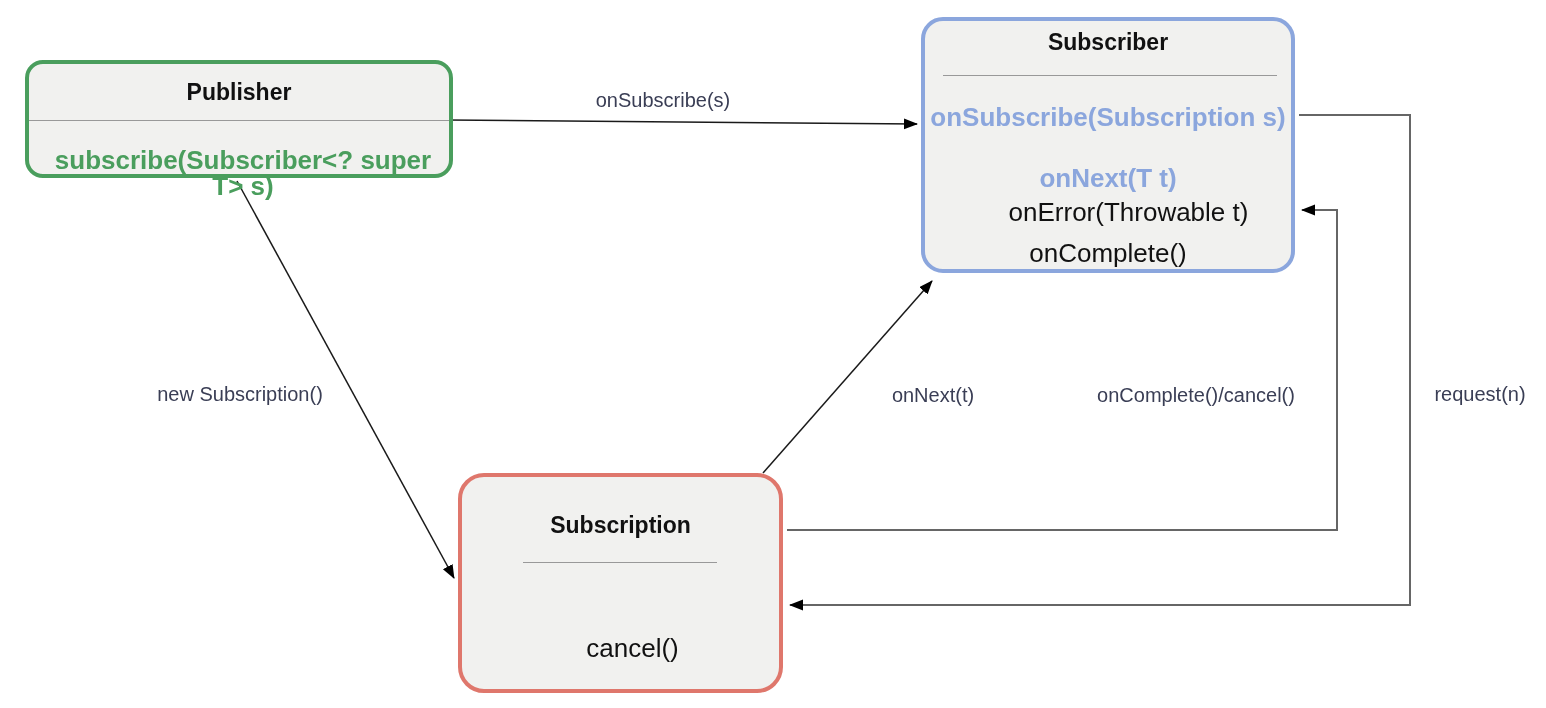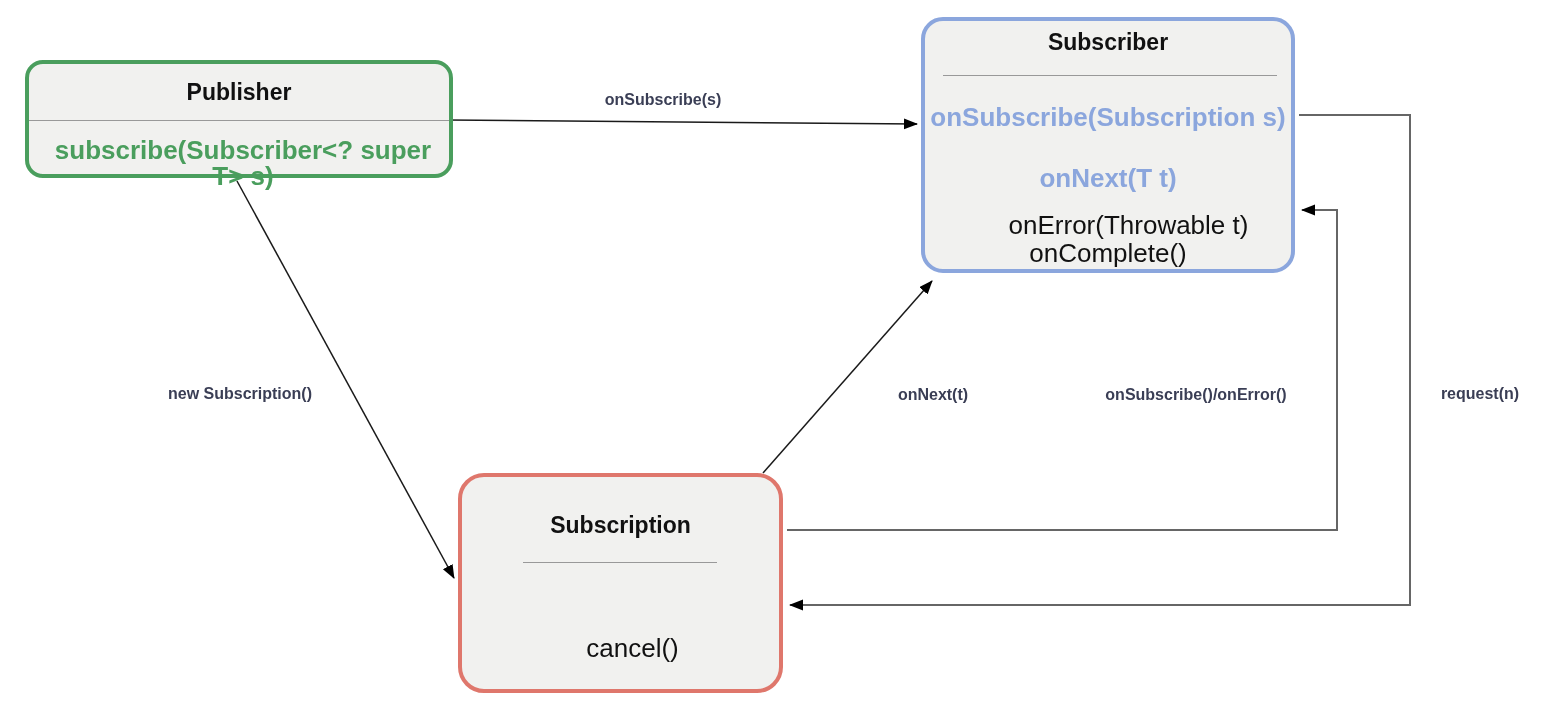--- a/index.html
+++ b/index.html
@@ -35,37 +35,37 @@
     position:absolute; left:0; right:0; text-align:center;
     font-size:26px; color:#111111; line-height:26px;
   }
   .method.em-green{color:var(--green); font-weight:bold;}
   .method.em-blue{color:var(--blue); font-weight:bold;}
   .method.em-red{color:var(--red); font-weight:bold;}
 
   
   .node-publisher .node-title{top:14px;}
   .node-publisher .divider{top:56px; left:0; right:0;}
-  .node-publisher .m0{top:73px;margin-left:8px;}
+  .node-publisher .m0{top:83px;margin-left:8px;}
 
   .node-subscriber .node-title{top:7px;}
   .node-subscriber .divider{top:54px; left:18px; width:334px;}
   .node-subscriber .m0{top:83px;}
   .node-subscriber .m1{top:144px;}
-  .node-subscriber .m2{top:191px;margin-left:41px;}
+  .node-subscriber .m2{top:178px;margin-left:41px;}
   .node-subscriber .m3{top:219px;}
 
   .node-subscription .node-title{top:34px;}
   .node-subscription .divider{top:85px; left:61px; width:194px;}
   .node-subscription .m0{top:114px;}
   .node-subscription .m1{top:158px;margin-left:24px;}
 
   .edge-label{
     position:absolute; transform:translate(-50%,-50%);
-    font-size:16px; color:var(--label-ink); white-space:nowrap;font-weight:bold;
+    font-size:20px; color:var(--label-ink); white-space:nowrap;
   }
   .lbl-onsubscribe{left:663px; top:100px;}
   .lbl-newsubscription{left:240px; top:394px;}
   .lbl-onnext{left:897px; top:395px;margin-left:36px;}
   .lbl-oncomplete{left:1196px; top:395px;}
   .lbl-request{left:1480px; top:394px;}
 </style>
 </head>
 <body>
 
@@ -101,16 +101,16 @@
 
   <div class="node node-subscription">
     <div class="node-title">Subscription</div>
     <div class="divider"></div>
     <div class="method m1">cancel()</div>
   </div>
 
   <div class="edge-label lbl-onsubscribe">onSubscribe(s)</div>
   <div class="edge-label lbl-newsubscription">new Subscription()</div>
   <div class="edge-label lbl-onnext">onNext(t)</div>
-  <div class="edge-label lbl-oncomplete">onSubscribe()/onError()</div>
+  <div class="edge-label lbl-oncomplete">onComplete()/cancel()</div>
   <div class="edge-label lbl-request">request(n)</div>
 
 </div>
 
 </body></html>

